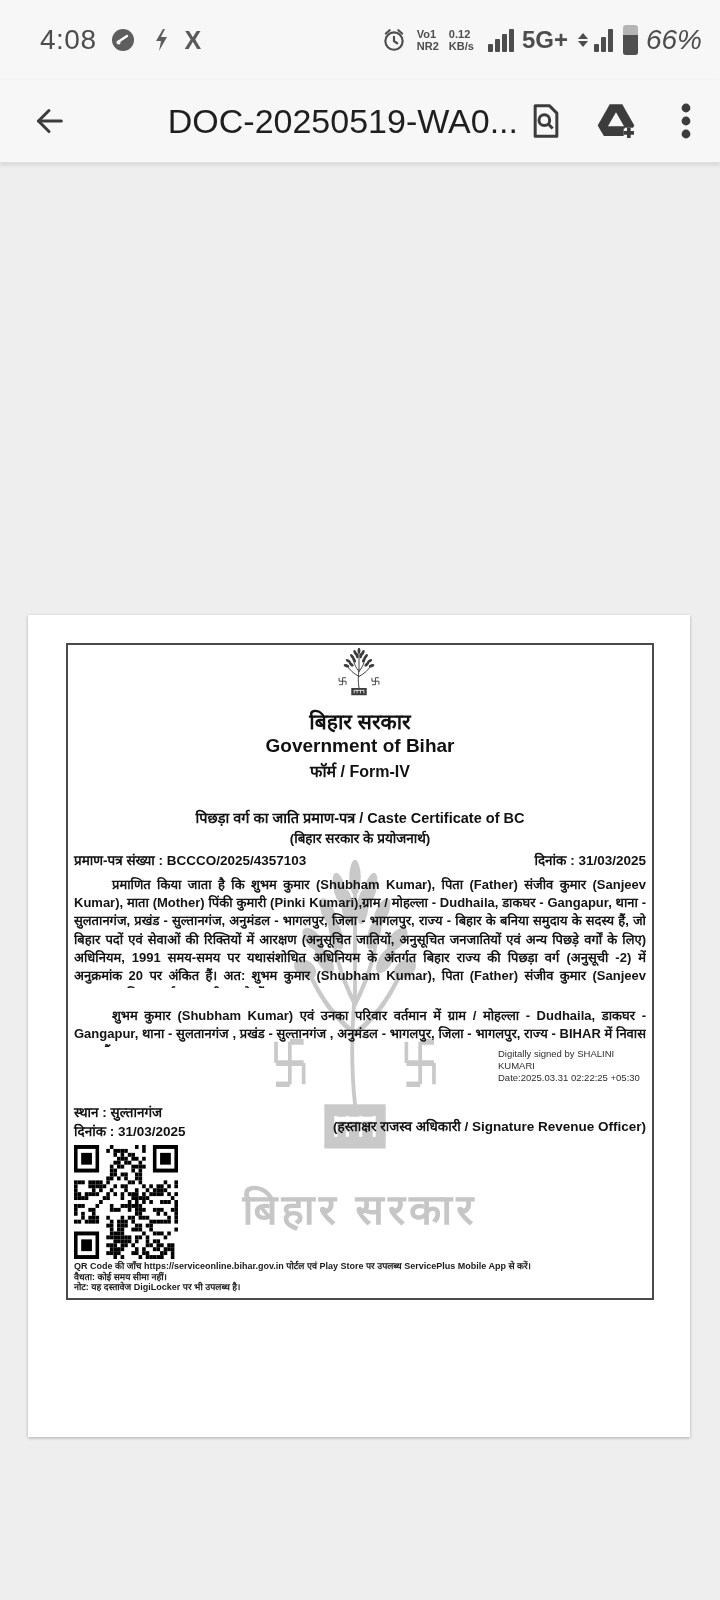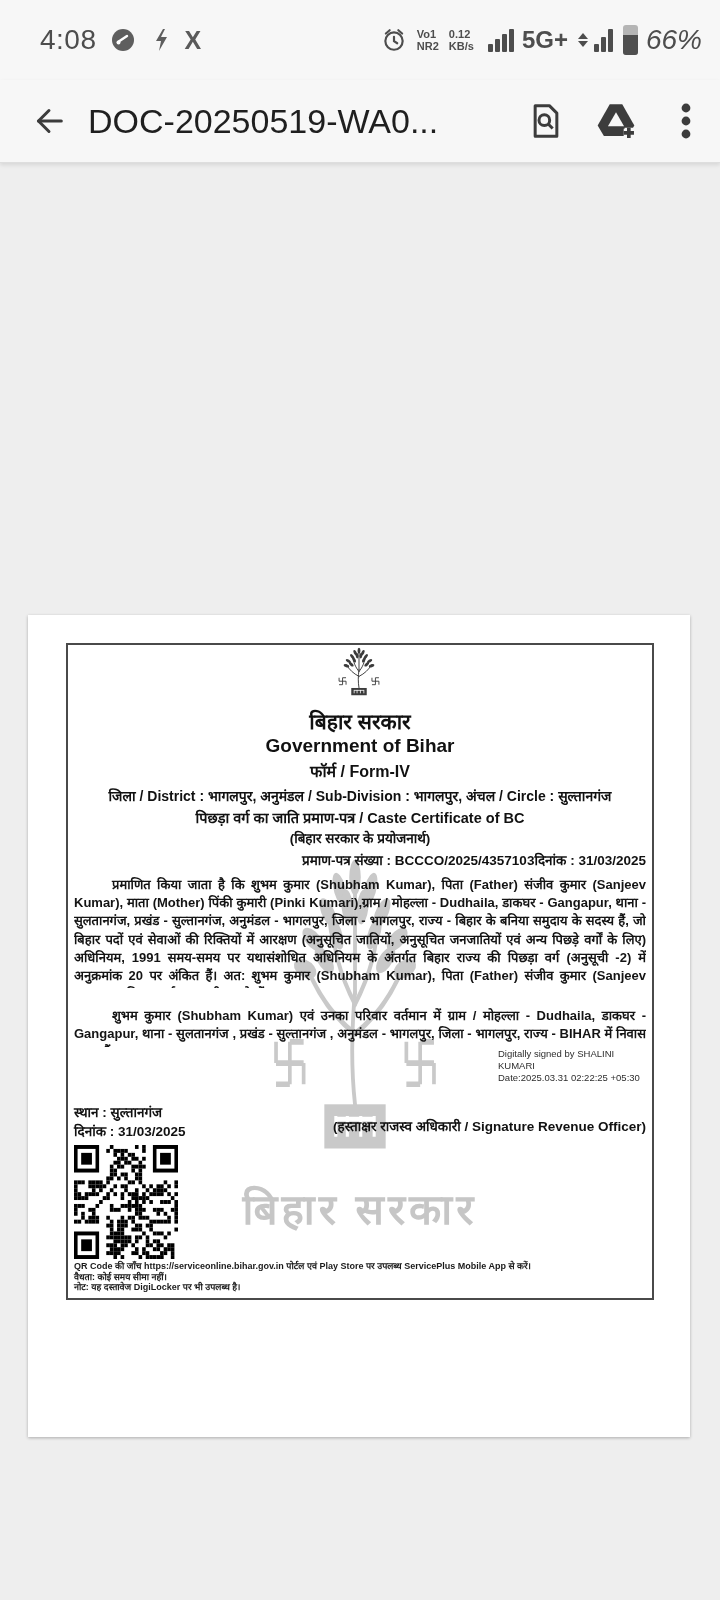--- a/index.html
+++ b/index.html
@@ -26,21 +26,21 @@
   .battery{width:15px;height:30px;border-radius:3px;background:#b5b5b5;margin-left:10px;
     position:relative;overflow:hidden;}
   .battery:before{content:"";position:absolute;left:4px;top:-3px;width:7px;height:3px;background:#b5b5b5;border-radius:1px;}
   .batt-fill{position:absolute;left:0;bottom:0;width:100%;height:66%;background:#4f4f4f;}
 
   
   .toolbar{position:absolute;left:0;top:80px;width:720px;height:82px;background:#f7f7f7;
     display:flex;align-items:center;border-bottom:1px solid #dedede;
     box-shadow:0 2px 4px rgba(0,0,0,.10);z-index:5;}
   .tb-back{margin-left:26px;width:44px;height:44px;display:flex;align-items:center;justify-content:center;}
-  .tb-title{margin-left:18px;font-size:34px;color:#1f1f1f;white-space:nowrap;overflow:hidden;flex:1;}
+  .tb-title{margin-left:18px;font-size:34px;color:#1f1f1f;white-space:nowrap;overflow:hidden;flex:1;text-align:right;}
   .tb-btn{width:56px;height:56px;display:flex;align-items:center;justify-content:center;margin-right:14px;}
 
   
   .viewer{position:absolute;left:0;top:163px;width:720px;height:1437px;background:#eeeeee;}
   .page1{position:absolute;left:28px;top:452px;width:662px;height:822px;background:#ffffff;
     box-shadow:0 1px 3px rgba(0,0,0,.28);}
   .page2{position:absolute;left:28px;top:1280px;width:662px;height:32px;background:#ffffff;
     box-shadow:0 1px 3px rgba(0,0,0,.28);display:flex;align-items:center;}
   .ref-line{margin-left:22px;font-size:10.5px;color:#333;white-space:nowrap;}
 
@@ -54,21 +54,21 @@
   .certbox{position:absolute;left:38px;top:28px;width:584px;height:653px;border:2px solid #4a4a4a;z-index:1;}
   .emblem-small{position:absolute;left:262px;top:-4px;width:58px;height:64px;color:#3c3c3c;}
   .c{position:absolute;left:0;width:100%;text-align:center;color:#111;}
   .t-org-hi{top:62px;font-size:21px;font-weight:700;}
   .t-org-en{top:90px;font-size:19px;font-weight:700;}
   .t-form{top:115px;font-size:16px;font-weight:700;}
   .t-district{top:141px;font-size:14px;font-weight:600;}
   .t-caste{top:162px;font-size:14.5px;font-weight:700;}
   .t-purpose{top:184px;font-size:13.5px;font-weight:600;}
   .meta-row{position:absolute;left:6px;right:6px;top:206px;display:flex;
-    justify-content:flex-end;font-size:13.5px;font-weight:700;color:#111;}
+    justify-content:space-between;font-size:13.5px;font-weight:700;color:#111;}
   .para{position:absolute;left:6px;right:6px;text-align:justify;font-size:13px;
     font-weight:600;color:#141414;line-height:18.2px;text-indent:38px;overflow:hidden;}
   .para1{top:231px;height:112px;}
   .para2{top:362px;height:40px;}
   .digsig{position:absolute;left:430px;top:403px;font-size:9.5px;line-height:12px;color:#2d2d2d;}
   .place-date{position:absolute;left:6px;top:458px;font-size:13.5px;font-weight:700;color:#111;line-height:19px;}
   .officer{position:absolute;right:6px;top:472px;font-size:13.5px;font-weight:700;color:#111;}
   .qr{position:absolute;left:6px;top:500px;width:104px;height:114px;}
   .notes{position:absolute;left:6px;top:616px;font-size:9px;font-weight:700;color:#1a1a1a;line-height:10.5px;}
 
@@ -224,21 +224,20 @@
       </div>
 
       <div class="certbox">
         <svg class="emblem-small" viewBox="0 0 120 110">
           <use href="#bihar-emblem"></use>
         </svg>
 
         <div class="c t-org-hi">बिहार सरकार</div>
         <div class="c t-org-en">Government of Bihar</div>
         <div class="c t-form">फॉर्म / Form-IV</div>
-        <div class="c t-district">जिला / District : भागलपुर, अनुमंडल / Sub-Division : भागलपुर, अंचल / Circle : सुल्तानगंज</div>
         <div class="c t-caste">पिछड़ा वर्ग का जाति प्रमाण-पत्र / Caste Certificate of BC</div>
         <div class="c t-purpose">(बिहार सरकार के प्रयोजनार्थ)</div>
 
         <div class="meta-row">
           <span>प्रमाण-पत्र संख्या : BCCCO/2025/4357103</span>
           <span>दिनांक : 31/03/2025</span>
         </div>
 
         <div class="para para1">प्रमाणित किया जाता है कि शुभम कुमार (Shubham Kumar), पिता (Father) संजीव कुमार (Sanjeev Kumar), माता (Mother) पिंकी कुमारी (Pinki Kumari),ग्राम / मोहल्ला - Dudhaila, डाकघर - Gangapur, थाना - सुलतानगंज, प्रखंड - सुल्तानगंज, अनुमंडल - भागलपुर, जिला - भागलपुर, राज्य - बिहार के बनिया समुदाय के सदस्य हैं, जो बिहार पदों एवं सेवाओं की रिक्तियों में आरक्षण (अनुसूचित जातियों, अनुसूचित जनजातियों एवं अन्य पिछड़े वर्गों के लिए) अधिनियम, 1991 समय-समय पर यथासंशोधित अधिनियम के अंतर्गत बिहार राज्य की पिछड़ा वर्ग (अनुसूची -2) में अनुक्रमांक 20 पर अंकित हैं। अत: शुभम कुमार (Shubham Kumar), पिता (Father) संजीव कुमार (Sanjeev Kumar), पिछड़ा वर्ग (अनुसूची -2) के हैं।</div>
         <div class="para para2">शुभम कुमार (Shubham Kumar) एवं उनका परिवार वर्तमान में ग्राम / मोहल्ला - Dudhaila, डाकघर - Gangapur, थाना - सुलतानगंज , प्रखंड - सुल्तानगंज , अनुमंडल - भागलपुर, जिला - भागलपुर, राज्य - BIHAR में निवास करता हैं।</div>

